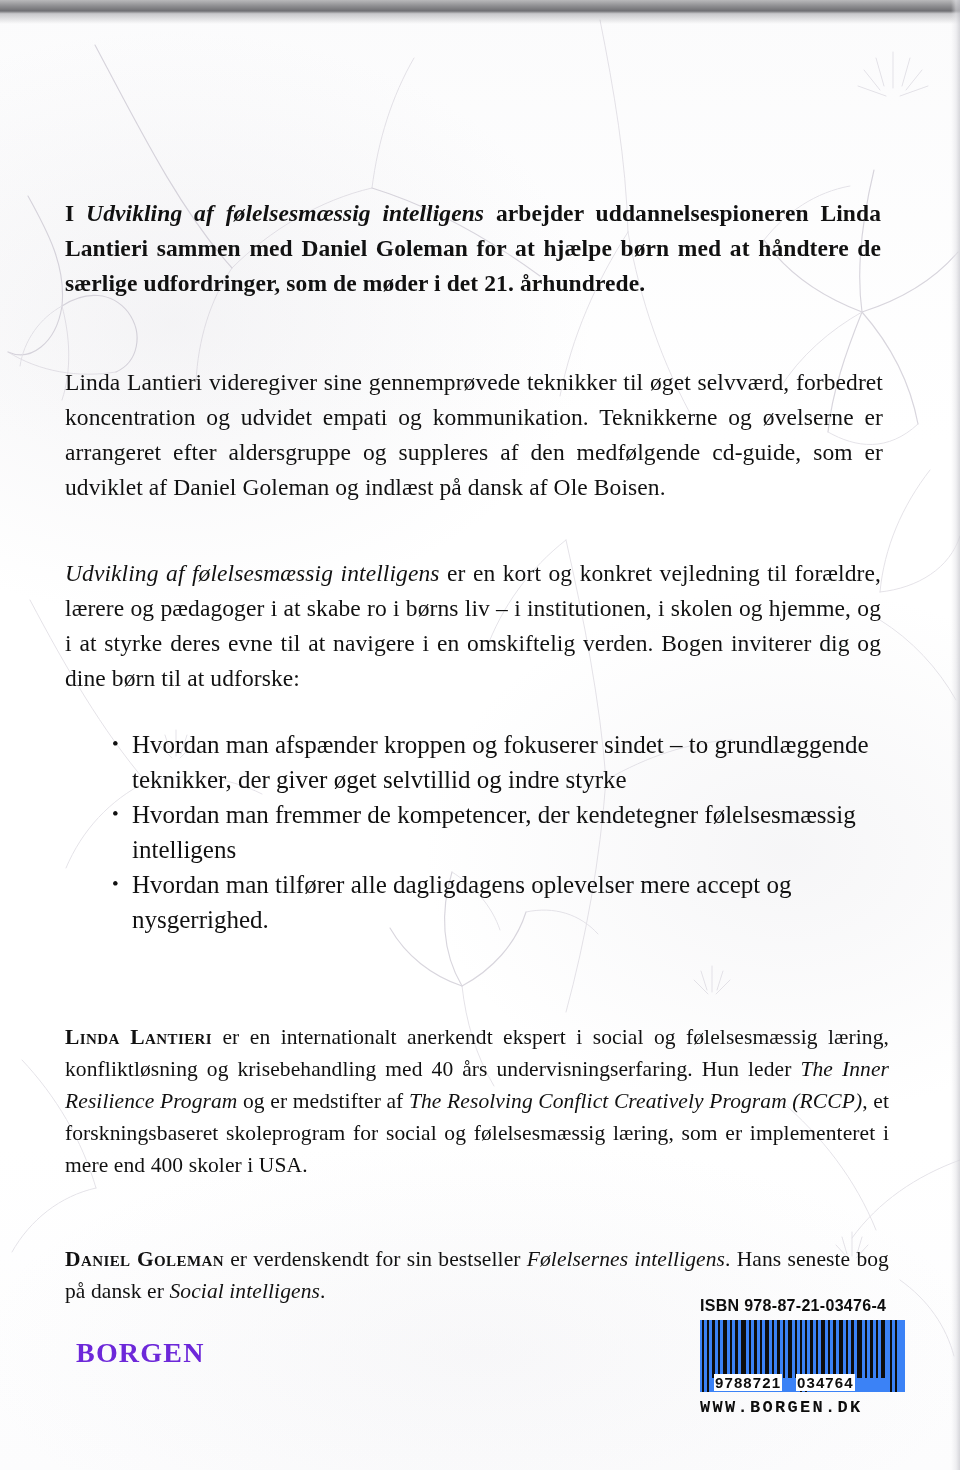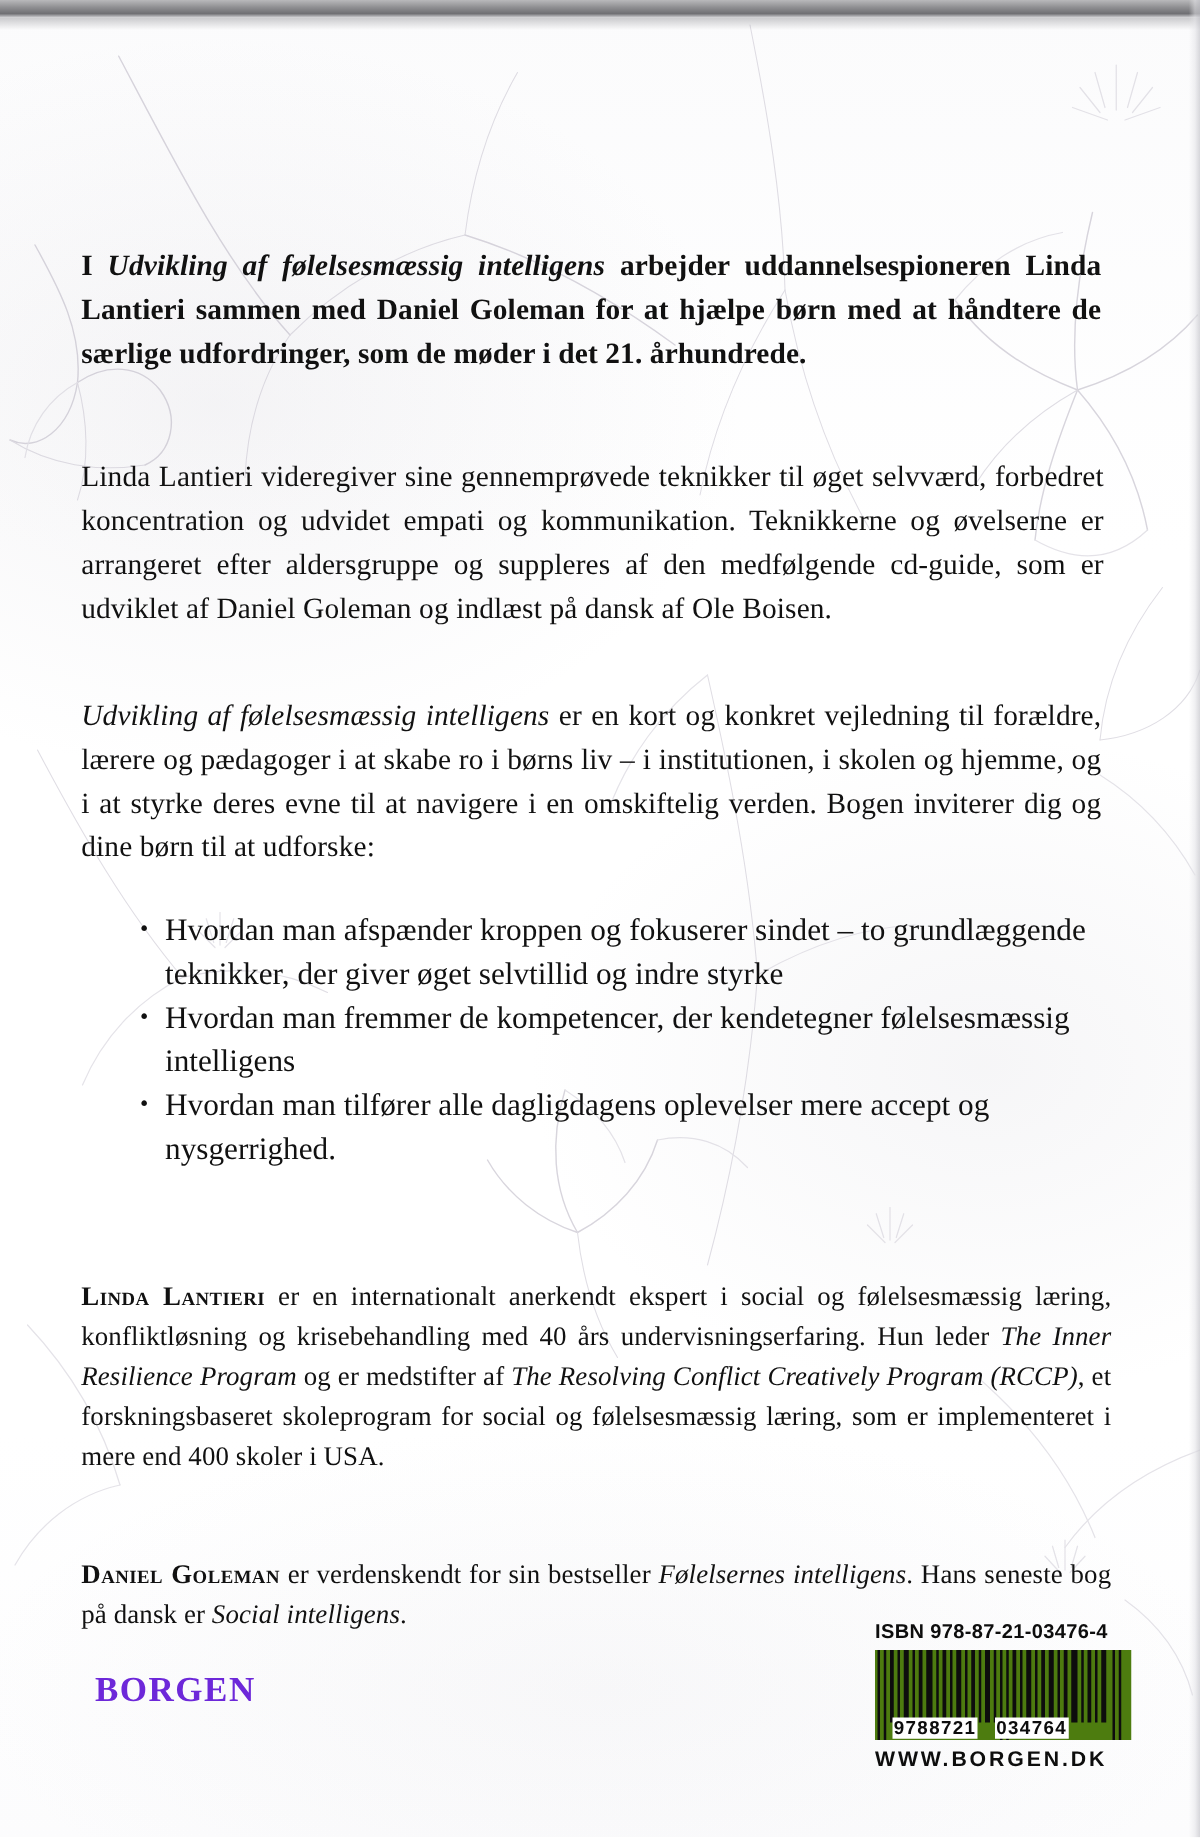--- a/index.html
+++ b/index.html
@@ -133,39 +133,39 @@
     font-size: 16px;
     font-weight: 600;
     letter-spacing: .3px;
     color: #0d0d0d;
     margin-bottom: 5px;
     white-space: nowrap;
   }
   #barcode-graphic {
     position: relative;
     width: 205px; height: 72px;
-    background: #4d7c0f;
+    background: #3b82f6;
   }
   #barcode-graphic svg { display: block; }
   .bc-num {
     position: absolute;
     bottom: 1px;
     font-family: "Liberation Sans", "DejaVu Sans", sans-serif;
     font-size: 15px;
     font-weight: 600;
     letter-spacing: 1.1px;
     color: #0d0d0d;
     background: #ffffff;
     padding: 0 1px;
   }
   #bc-num-left  { left: 14px; }
   #bc-num-right { left: 96px; }
   #website-text {
     margin-top: 6px;
-    font-family: Liberation Sans, sans-serif;
+    font-family: Liberation Mono, monospace;
     font-size: 17px;
     font-weight: 600;
     letter-spacing: 2.3px;
     color: #0d0d0d;
     white-space: nowrap;
   }
 </style>
 </head>
 <body>
 

